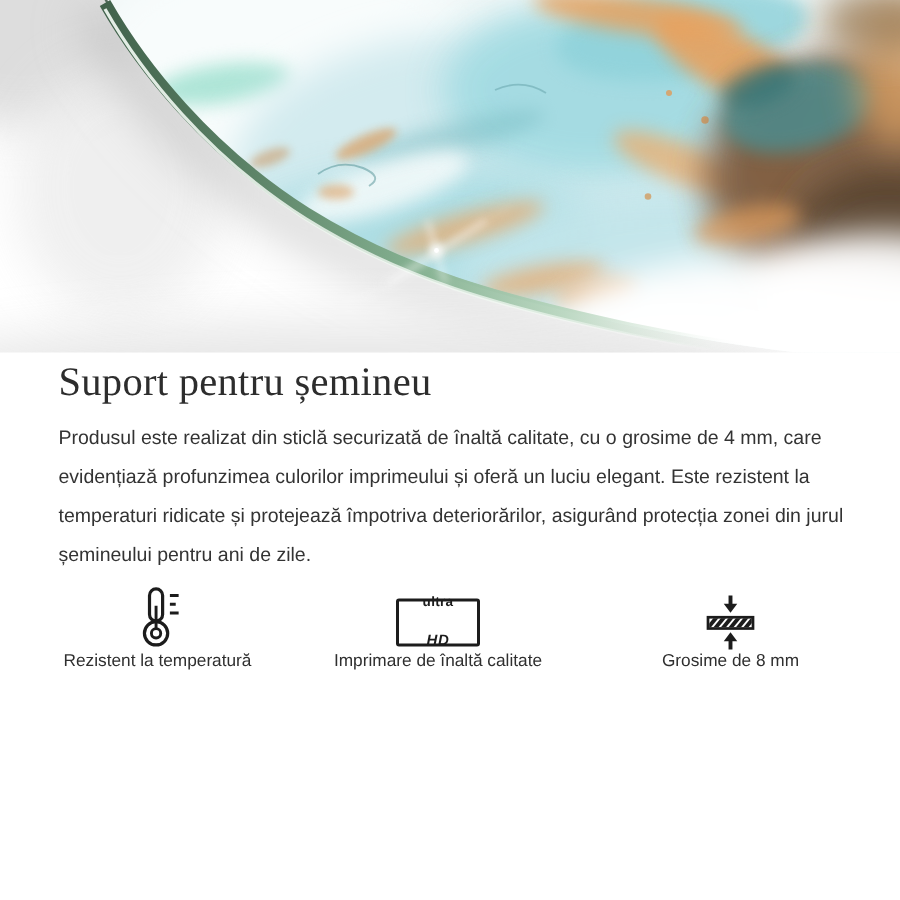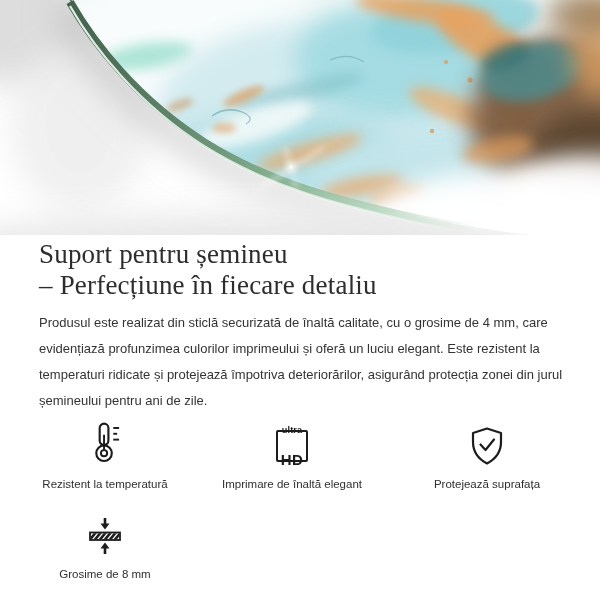--- a/index.html
+++ b/index.html
@@ -18,28 +18,28 @@
     margin:9px 39px 0 39px;width:540px;
     font-size:13px;line-height:26px;color:#333333;
   }
   .features{
     margin:6px 0 0 30px;width:540px;
     display:grid;grid-template-columns:150px 224px 166px;row-gap:20px;
   }
   .feature{display:flex;flex-direction:column;align-items:center;}
   .ficon{height:46px;display:flex;align-items:flex-end;justify-content:center;color:#1c1c1c;}
   .ficon svg{stroke:#1c1c1c;fill:none;}
-  .flabel{margin-top:12px;font-size:11.5px;color:#2f2f2f;white-space:nowrap;}
+  .flabel{font-size:11.5px;color:#2f2f2f;white-space:nowrap;}
   .uhd{
     box-sizing:border-box;border:2.2px solid #1c1c1c;border-radius:2px;
-    width:32px;height:32px;display:flex;flex-direction:column;align-items:center;justify-content:center;
+    width:56px;height:32px;display:flex;flex-direction:column;align-items:center;justify-content:center;
     line-height:1;color:#1c1c1c;margin-bottom:4px;text-align:right;
   }
   .uhd .t{font-size:9px;font-weight:700;letter-spacing:.2px;}
-  .uhd .b{font-size:15px;font-weight:700;letter-spacing:.4px;margin-top:17px;}
+  .uhd .b{font-size:10px;font-weight:700;letter-spacing:.4px;margin-top:17px;font-style:italic;}
 </style>
 </head>
 <body>
 
 <div class="hero">
   <svg width="600" height="235" viewBox="0 0 600 235" role="img" aria-label="Placă rotundă din sticlă cu imprimeu abstract tip marmură în nuanțe de turcoaz, alb, auriu și bronz">
     <defs>
       <clipPath id="discClip">
         <path d="M72,-30 L72,0 C95,42 138,98 204,140 C268,180 332,198 420,217 C498,233 556,238 600,241 L600,-30 Z"></path>
       </clipPath>
@@ -146,21 +146,20 @@
         <line x1="285" y1="147" x2="297" y2="189" stroke="#ffffff" stroke-width="2" opacity="0.9" filter="url(#b3)"></line>
         <circle cx="291" cy="167" r="4" fill="#ffffff" filter="url(#b3)"></circle>
         <circle cx="291" cy="167" r="1.6" fill="#ffffff"></circle>
       </g>
     </g>
   </svg>
 </div>
 
 <div class="heading">
   <div>Suport pentru șemineu</div>
-  <div>– Perfecțiune în fiecare detaliu</div>
 </div>
 
 <p class="description">Produsul este realizat din sticlă securizată de înaltă calitate, cu o grosime de 4 mm, care evidențiază profunzimea culorilor imprimeului și oferă un luciu elegant. Este rezistent la temperaturi ridicate și protejează împotriva deteriorărilor, asigurând protecția zonei din jurul șemineului pentru ani de zile.</p>
 
 <div class="features">
 
   <div class="feature">
     <div class="ficon">
       <svg width="33" height="45" viewBox="0 0 34 46" stroke-width="2.2">
         <rect x="11" y="2.5" width="9" height="22" rx="4.5"></rect>
@@ -175,32 +174,23 @@
     <div class="flabel">Rezistent la temperatură</div>
   </div>
 
   <div class="feature">
     <div class="ficon">
       <div class="uhd">
         <span class="t">ultra</span>
         <span class="b">HD</span>
       </div>
     </div>
-    <div class="flabel">Imprimare de înaltă elegant</div>
+    <div class="flabel">Imprimare de înaltă calitate</div>
   </div>
 
-  <div class="feature">
-    <div class="ficon">
-      <svg width="36" height="40" viewBox="0 0 36 40" stroke-width="2.2">
-        <path d="M18,2.5 L32,7 V16 C32,26 26.5,33 18,37.5 C9.5,33 4,26 4,16 V7 Z" stroke-linejoin="round"></path>
-        <path d="M11.5,18.5 L16.5,24 L25,13.5" stroke-linecap="round" stroke-linejoin="round"></path>
-      </svg>
-    </div>
-    <div class="flabel">Protejează suprafața</div>
-  </div>
 
 
 
   <div class="feature">
     <div class="ficon">
       <svg width="36" height="40" viewBox="0 0 36 40" stroke-width="1.8">
         <defs>
             <clipPath id="barClip">
               <rect x="3.8" y="17.2" width="28.4" height="6"></rect>
             </clipPath>

